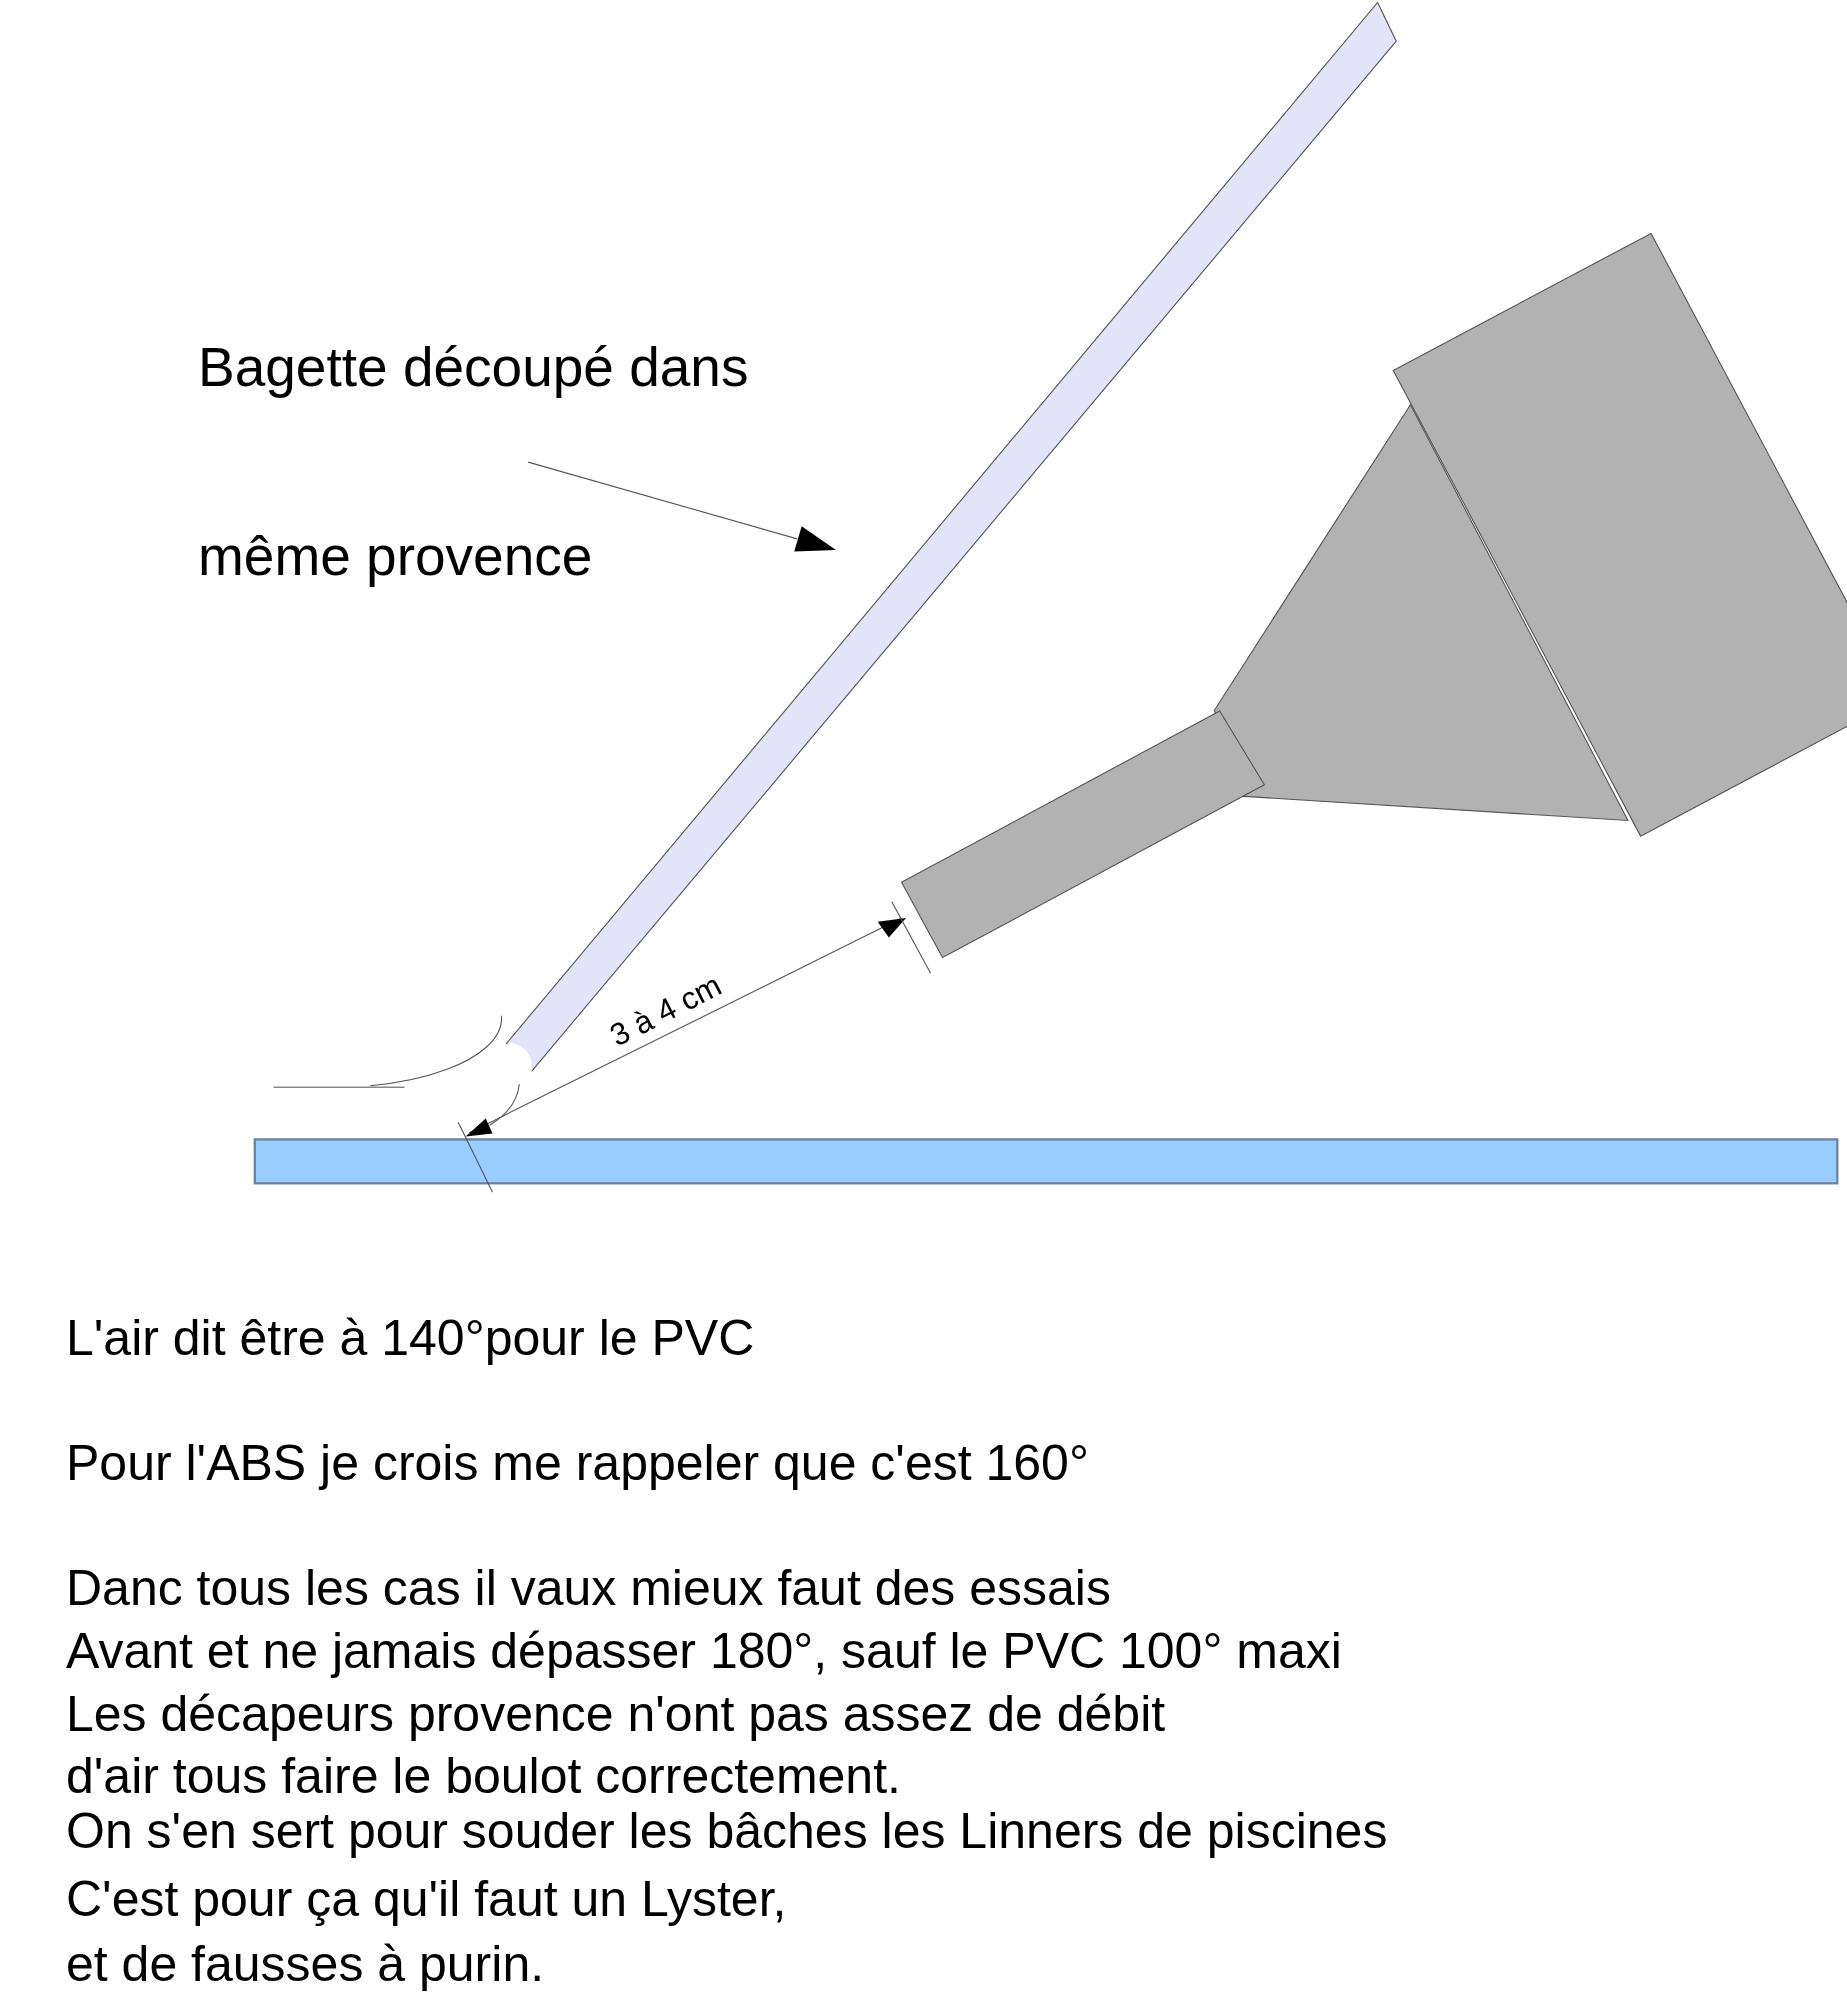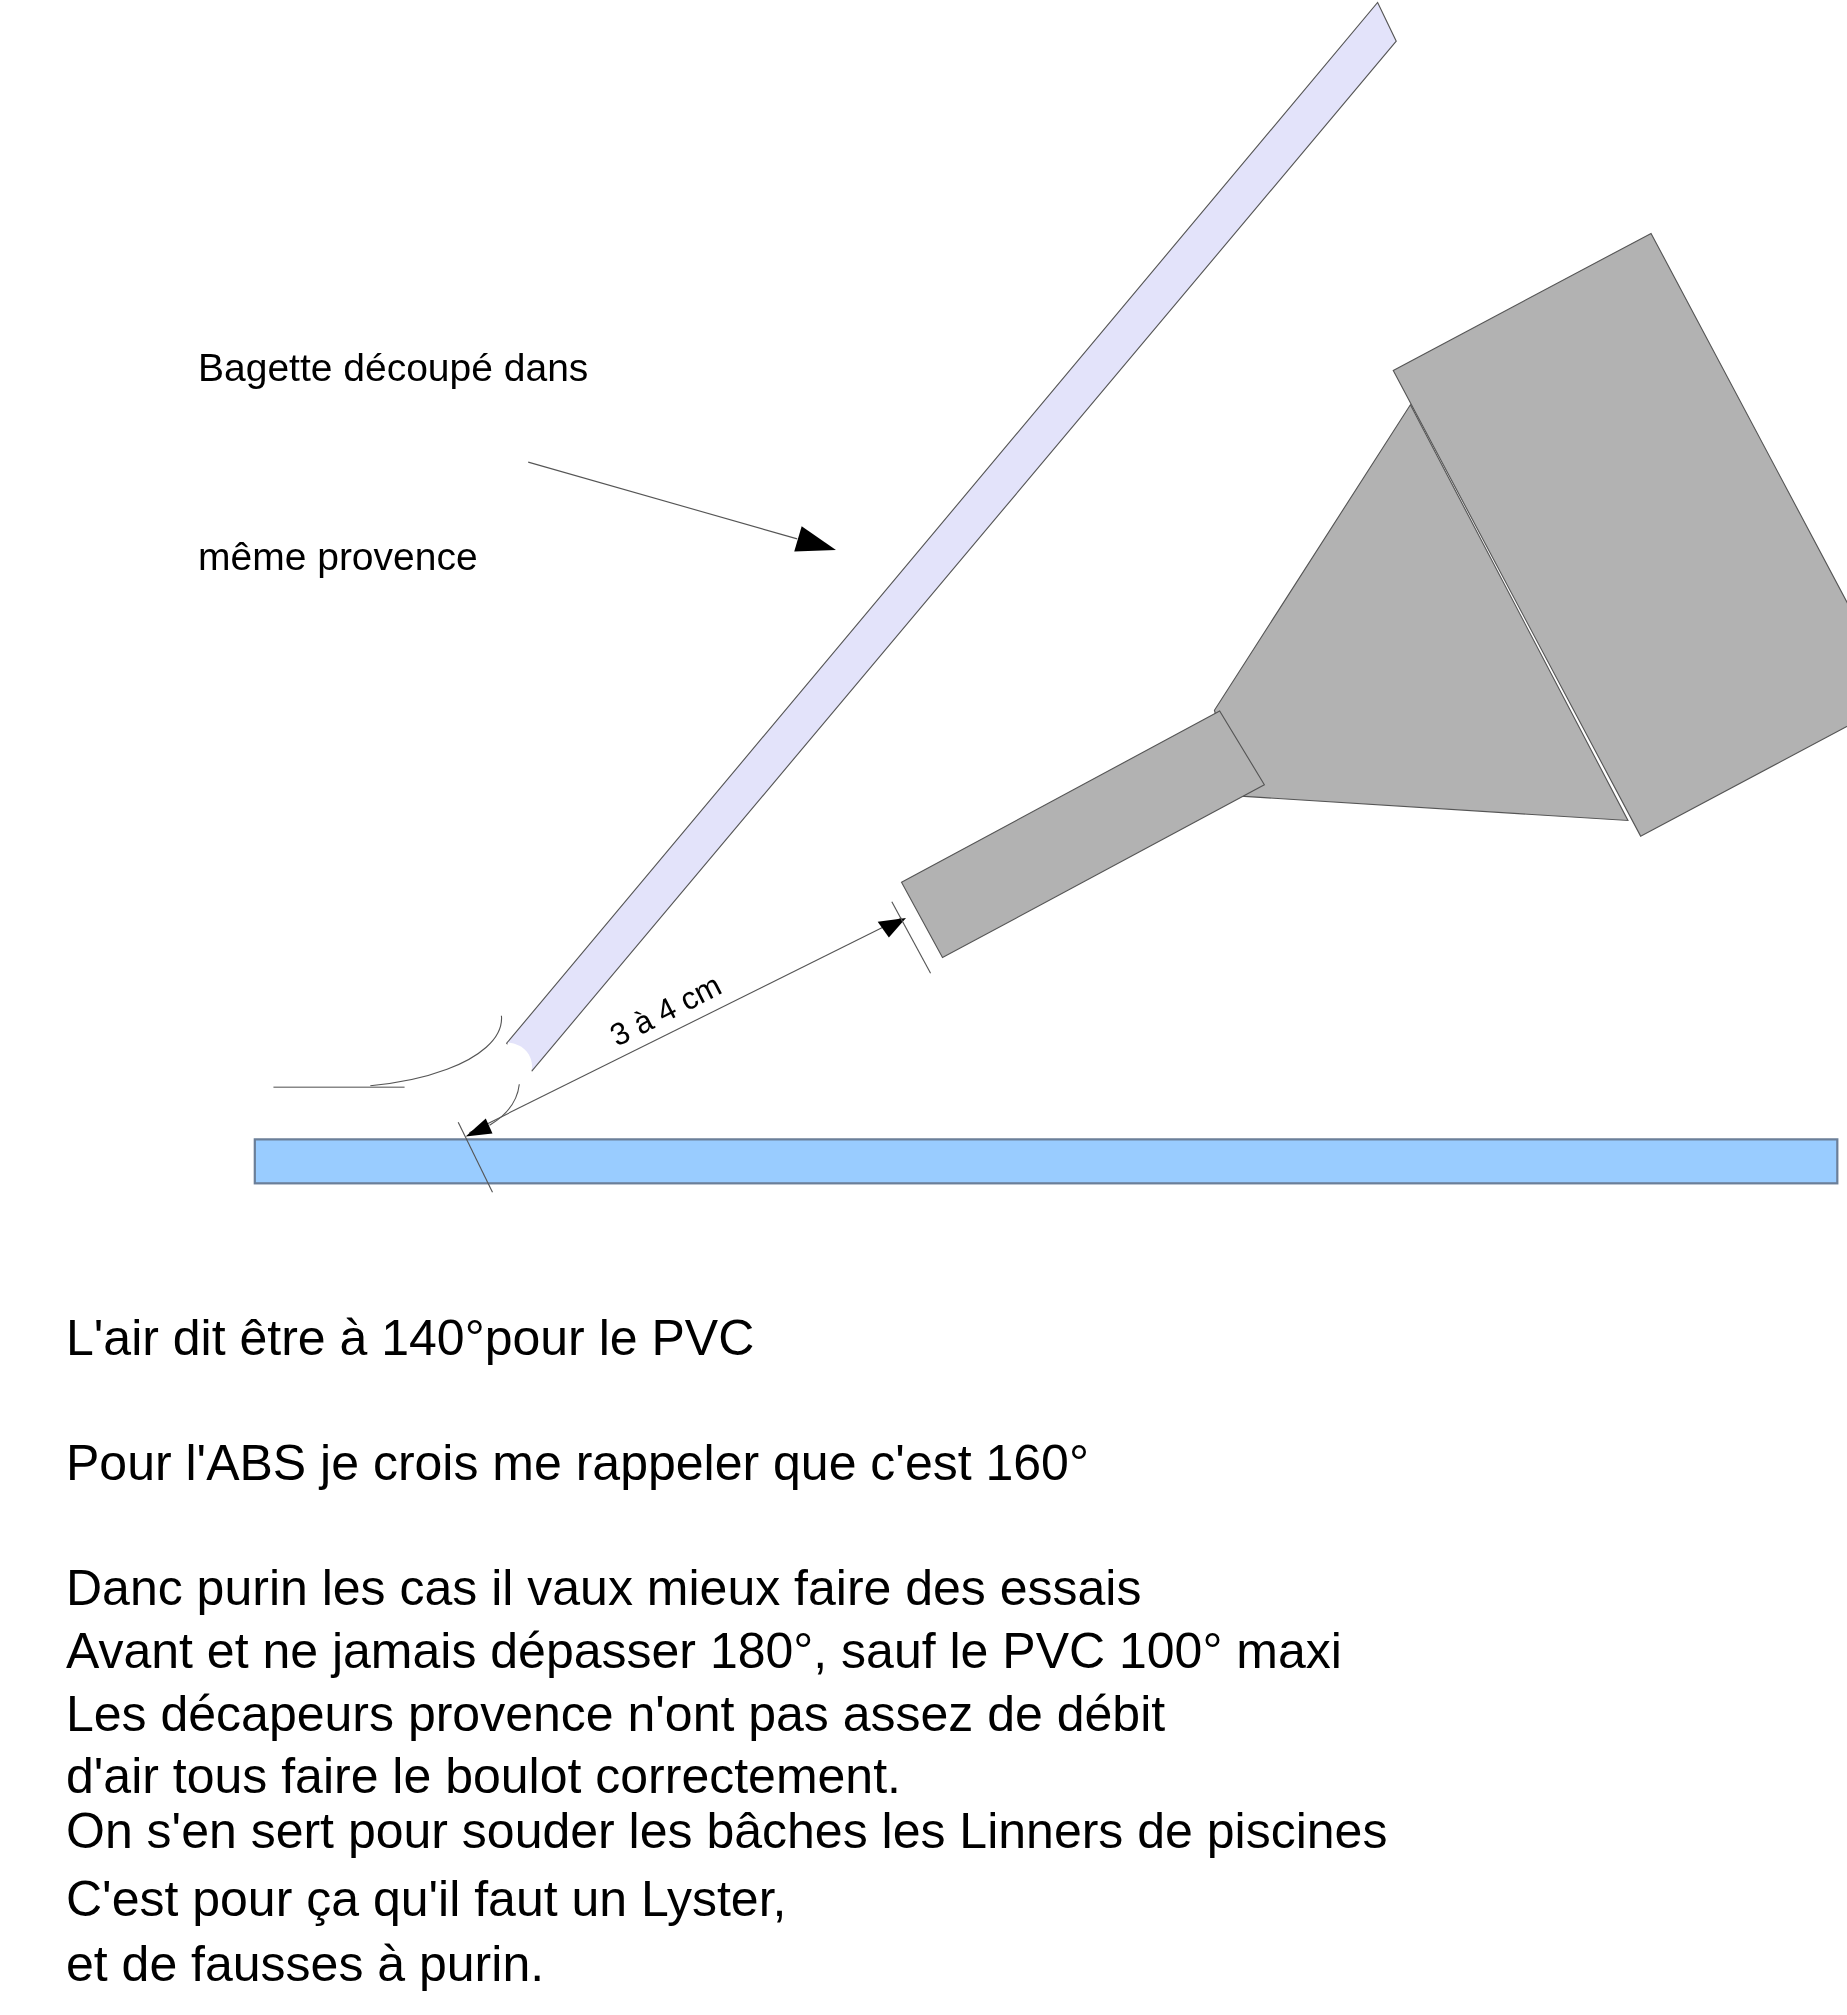--- a/index.html
+++ b/index.html
@@ -1,21 +1,21 @@
 <!DOCTYPE html>
 <html style="font-size:12px"><head>
 <meta charset="utf-8">
 <style>
   html, body { margin: 0; padding: 0; background: #ffffff; }
   body { width: 1847px; height: 2015px; position: relative; overflow: hidden;
          font-family: "Liberation Sans", sans-serif; color: #000; }
   #canvas { position: absolute; left: 0; top: 0; width: 1847px; height: 2015px; }
   .label-block { position: absolute; font-family: "Liberation Sans", sans-serif;
                  color: #000; white-space: pre; }
-  #rod-label { left: 198px; top: 210px; font-size: 39px; line-height: 63px; }
+  #rod-label { left: 198px; top: 210px; font-size: 55px; line-height: 63px; }
   .note-line { position: absolute; left: 66px; font-size: 50px; line-height: 63px; white-space: pre; }
   .dim-text { font-family: "Liberation Sans", sans-serif; font-size: 42px; fill: #000; }
 </style>
 </head>
 <body>
 
 <svg id="canvas" width="1847" height="2015" viewBox="0 0 2479 2704" xmlns="http://www.w3.org/2000/svg">
 
   <rect x="342" y="1529" width="2124" height="59" fill="#99ccff" stroke="#6b7f99" stroke-width="3"></rect>
 
@@ -45,21 +45,21 @@
 </svg>
 
 <div id="rod-label" class="label-block">
   <div>Bagette découpé dans</div>
   <div>même provence</div>
 </div>
 
 <div>
   <div class="note-line" style="top:1307px">L'air dit être à 140°pour le PVC</div>
   <div class="note-line" style="top:1432px">Pour l'ABS je crois me rappeler que c'est 160°</div>
-  <div class="note-line" style="top:1557px">Danc purin les cas il vaux mieux faire des essais</div>
+  <div class="note-line" style="top:1557px">Danc tous les cas il vaux mieux faut des essais</div>
   <div class="note-line" style="top:1620px">Avant et ne jamais dépasser 180°, sauf le PVC 100° maxi</div>
   <div class="note-line" style="top:1683px">Les décapeurs provence n'ont pas assez de débit</div>
   <div class="note-line" style="top:1745px">d'air tous faire le boulot correctement.</div>
   <div class="note-line" style="top:1868px">C'est pour ça qu'il faut un Lyster,</div>
   <div class="note-line" style="top:1800px">On s'en sert pour souder les bâches les Linners de piscines</div>
   <div class="note-line" style="top:1933px">et de fausses à purin.</div>
 </div>
 
 
 </body></html>

